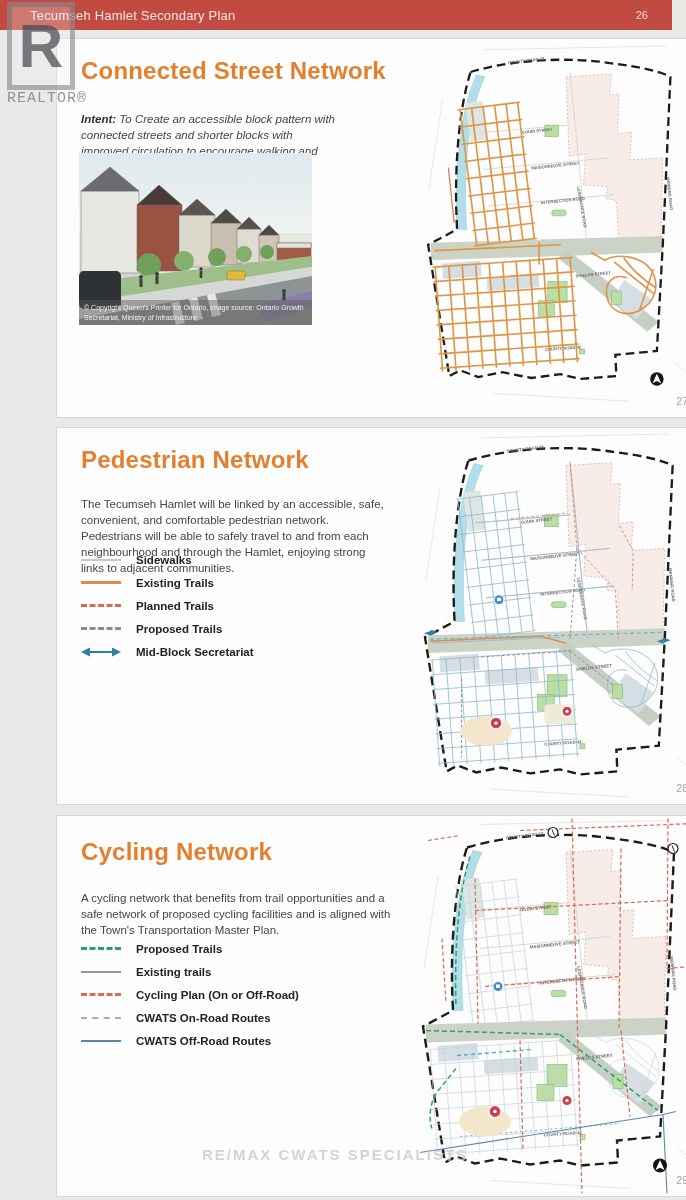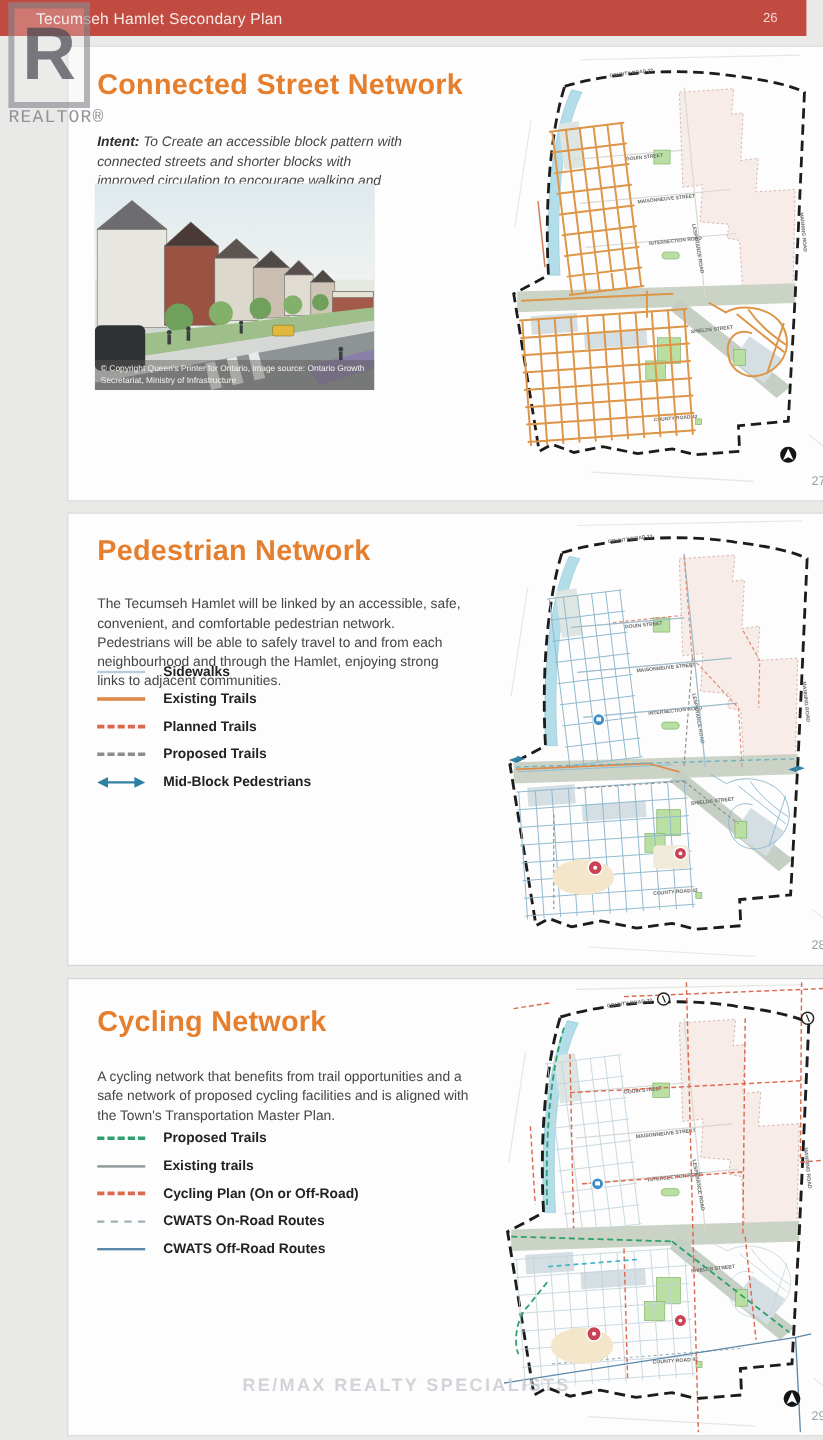--- a/index.html
+++ b/index.html
@@ -288,21 +288,21 @@
     <div class="legend-row">
       <span class="sw dash sw-p2-3"></span>
       <span class="legend-label">Proposed Trails</span>
     </div>
     <div class="legend-row">
       <svg class="arrow-sw" viewBox="0 0 40 12">
         <line x1="7" y1="6" x2="33" y2="6" stroke="#2f7fa3" stroke-width="2"></line>
         <polygon points="0,6 9,1.5 9,10.5" fill="#2f7fa3"></polygon>
         <polygon points="40,6 31,1.5 31,10.5" fill="#2f7fa3"></polygon>
       </svg>
-      <span class="legend-label">Mid-Block Pedestrians</span>
+      <span class="legend-label">Mid-Block Secretariat</span>
     </div>
   </div>
 
   <div class="map">
     <svg width="300" height="370" viewBox="0 0 300 375">
       <use href="#basemap" xlink:href="#basemap"></use>
 
       <g stroke="#8fb9cf" stroke-width="0.8" fill="none">
         <use href="#street-grids" xlink:href="#street-grids"></use>
         <path d="M55,92 L150,84 M60,130 L190,118 M65,168 L195,156 M150,30 L168,210 M10,214 L140,208"></path>
@@ -439,13 +439,13 @@
   <span class="panel-pageno">29</span>
 </section>
 
 <div class="realtor-wm">
   <div class="realtor-box">
     <span class="r">R</span>
   </div>
   <div class="realtor-text">REALTOR®</div>
 </div>
 
-<div class="remax-wm">RE/MAX REALTY SPECIALISTS</div>
+<div class="remax-wm">RE/MAX CWATS SPECIALISTS</div>
 
 </body></html>

